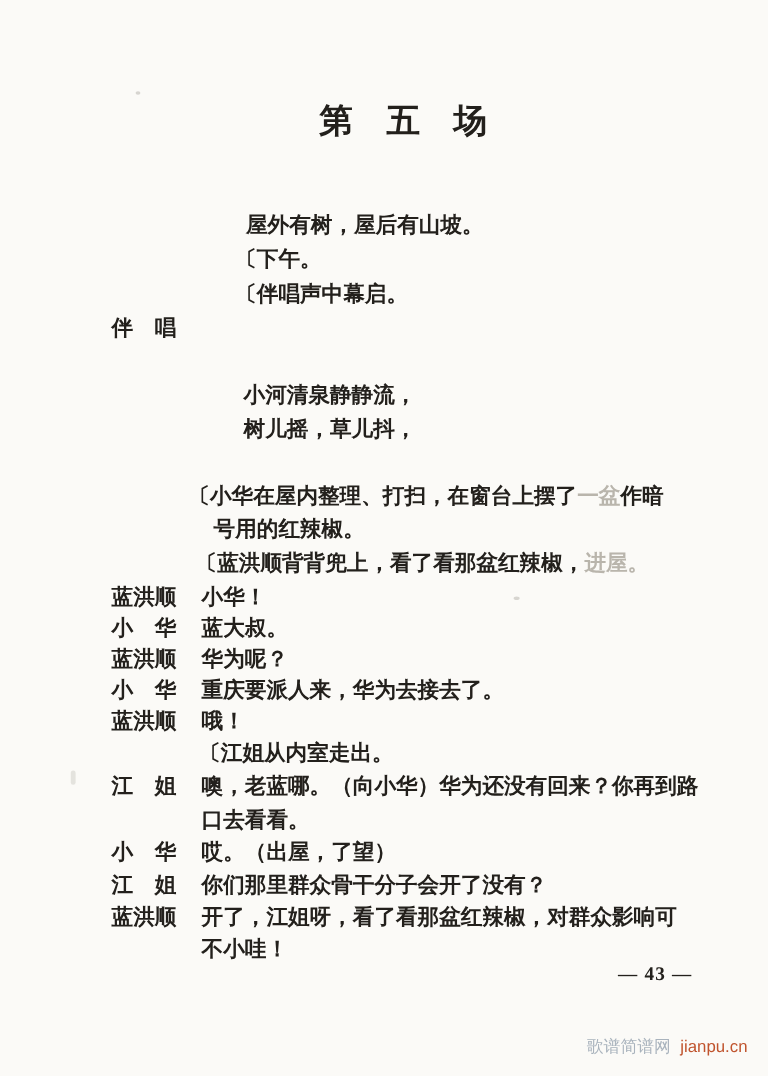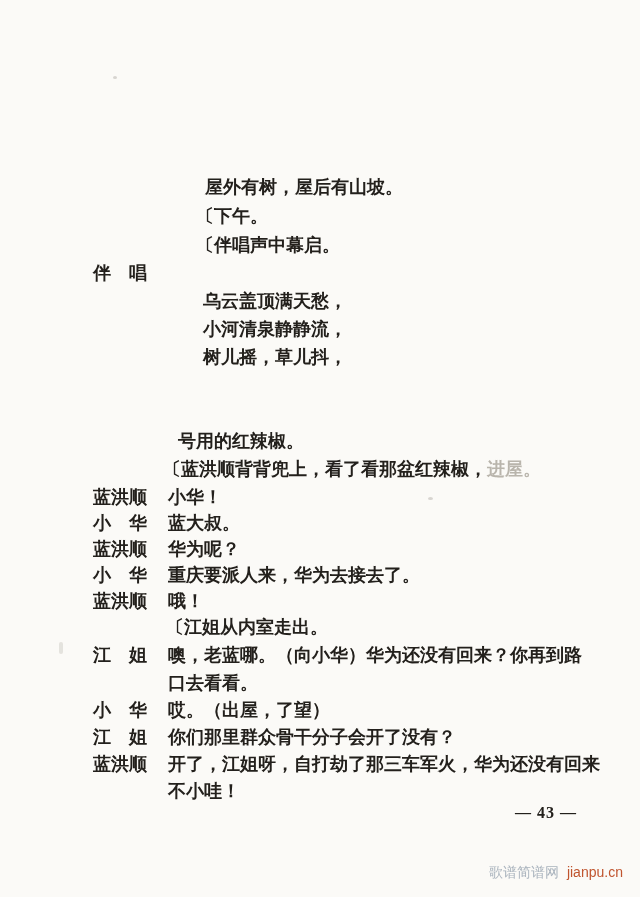--- a/index.html
+++ b/index.html
@@ -55,32 +55,33 @@
   .speck{position:absolute;background:#b9b6b0;border-radius:50%;opacity:.55;}
   .speck-a{left:113px;top:76px;width:4px;height:3px;}
   .speck-b{left:428px;top:497px;width:5px;height:3px;}
   .speck-c{left:59px;top:642px;width:4px;height:12px;opacity:.35;border-radius:2px;}
 </style>
 </head>
 <body>
 
 <div class="page">
 
+  <h1 class="title">第　五　场</h1>
 
   <div class="t" style="left:205px;top:176px">屋外有树，屋后有山坡。</div>
   <div class="t" style="left:196px;top:205px">〔下午。</div>
   <div class="t" style="left:196px;top:234px">〔伴唱声中幕启。</div>
 
   <div class="drow" style="top:262px">
     <span class="speaker">伴　唱</span>
   </div>
-  <div class="t" style="left:203px;top:290px">乌云盖顶满天愁，</div>
   <div class="t" style="left:203px;top:318px">小河清泉静静流，</div>
   <div class="t" style="left:203px;top:346px">树儿摇，草儿抖，</div>
 
+  <div class="t" style="left:157px;top:402px"><span>〔小华在屋内整理、打扫，在窗台上摆了</span><span class="faded">一盆</span><span>作暗</span></div>
   <div class="t" style="left:178px;top:430px">号用的红辣椒。</div>
   <div class="t" style="left:163px;top:458px"><span>〔蓝洪顺背背兜上，看了看那盆红辣椒，</span><span class="faded">进屋。</span></div>
 
   <div class="drow" style="top:486px">
     <span class="speaker">蓝洪顺</span>
     <span class="dtext">小华！</span>
   </div>
   <div class="drow" style="top:512px">
     <span class="speaker">小　华</span>
     <span class="dtext">蓝大叔。</span>
@@ -108,21 +109,21 @@
   <div class="drow" style="top:699px">
     <span class="speaker">小　华</span>
     <span class="dtext">哎。（出屋，了望）</span>
   </div>
   <div class="drow" style="top:726px">
     <span class="speaker">江　姐</span>
     <span class="dtext">你们那里群众骨干分子会开了没有？</span>
   </div>
   <div class="drow" style="top:753px">
     <span class="speaker">蓝洪顺</span>
-    <span class="dtext">开了，江姐呀，自打劫了那三车军火，华为还没有回来</span>
+    <span class="dtext">开了，江姐呀，看了看那盆红辣椒，对群众影响可</span>
   </div>
   <div class="t" style="left:168px;top:780px">不小哇！</div>
 
   <div class="pagenum">— 43 —</div>
 
   <div class="watermark">
     <span class="wm-name">歌谱简谱网</span>
     <span class="wm-url">jianpu.cn</span>
   </div>
 

